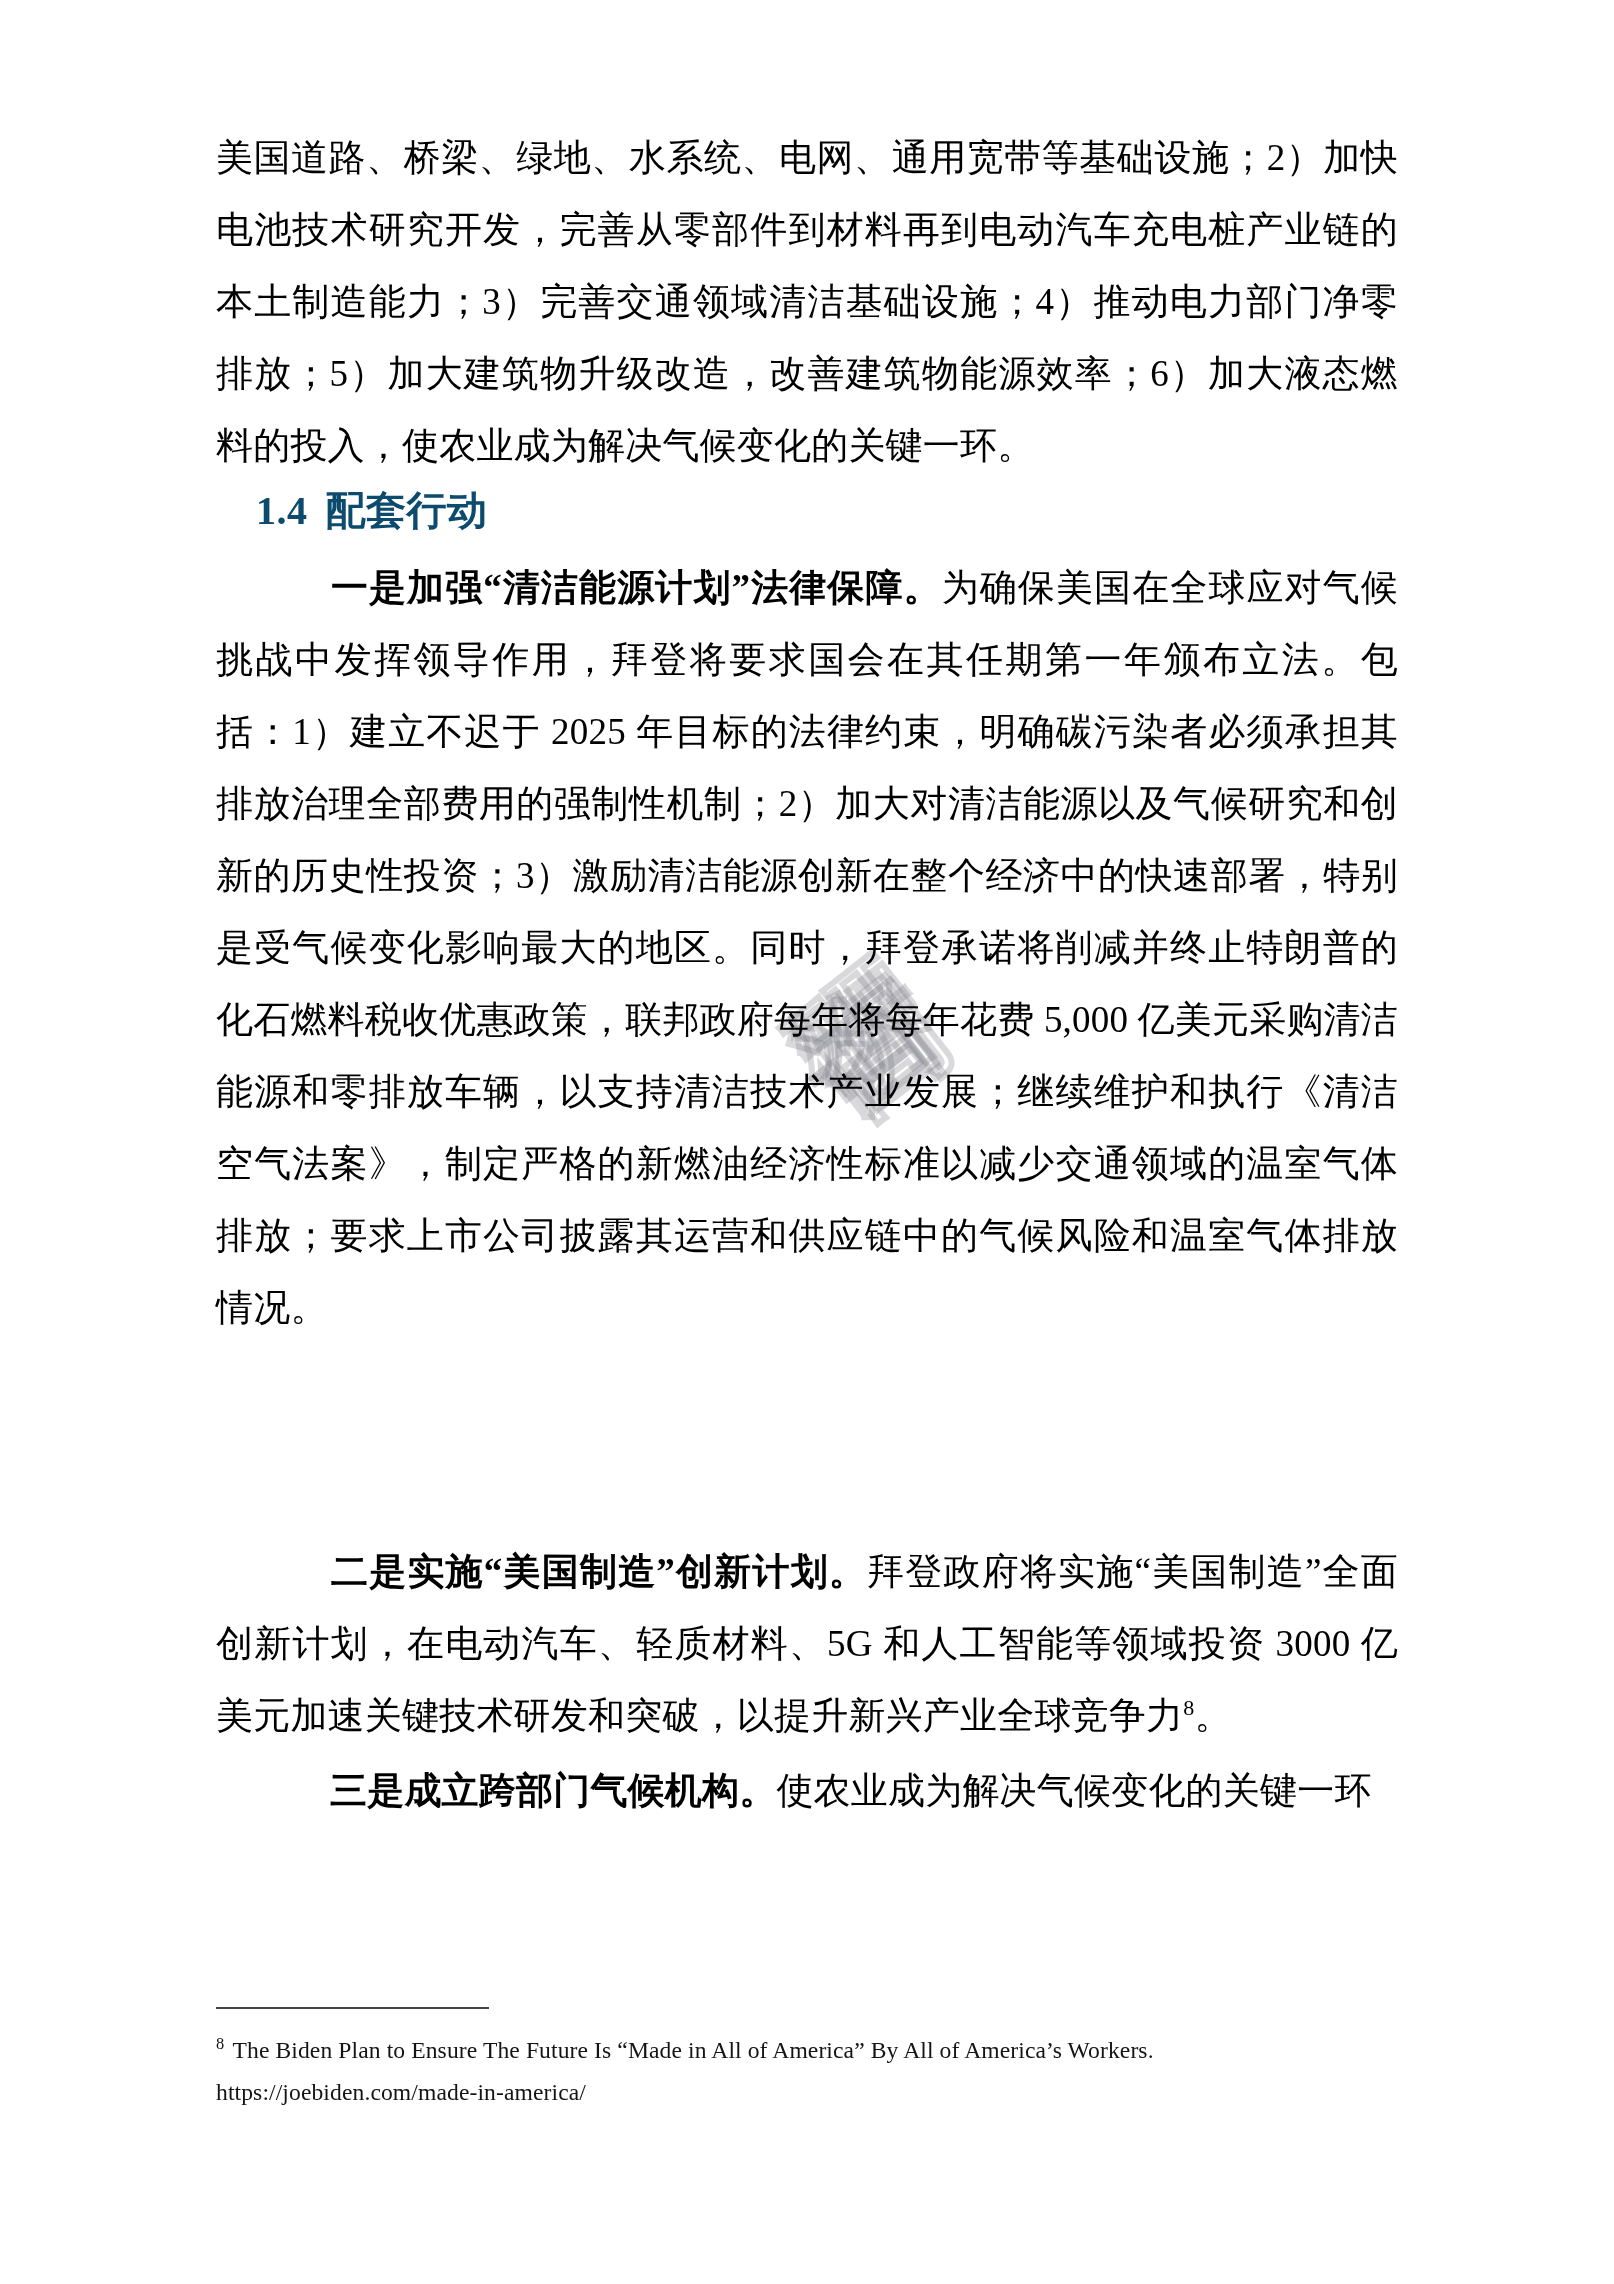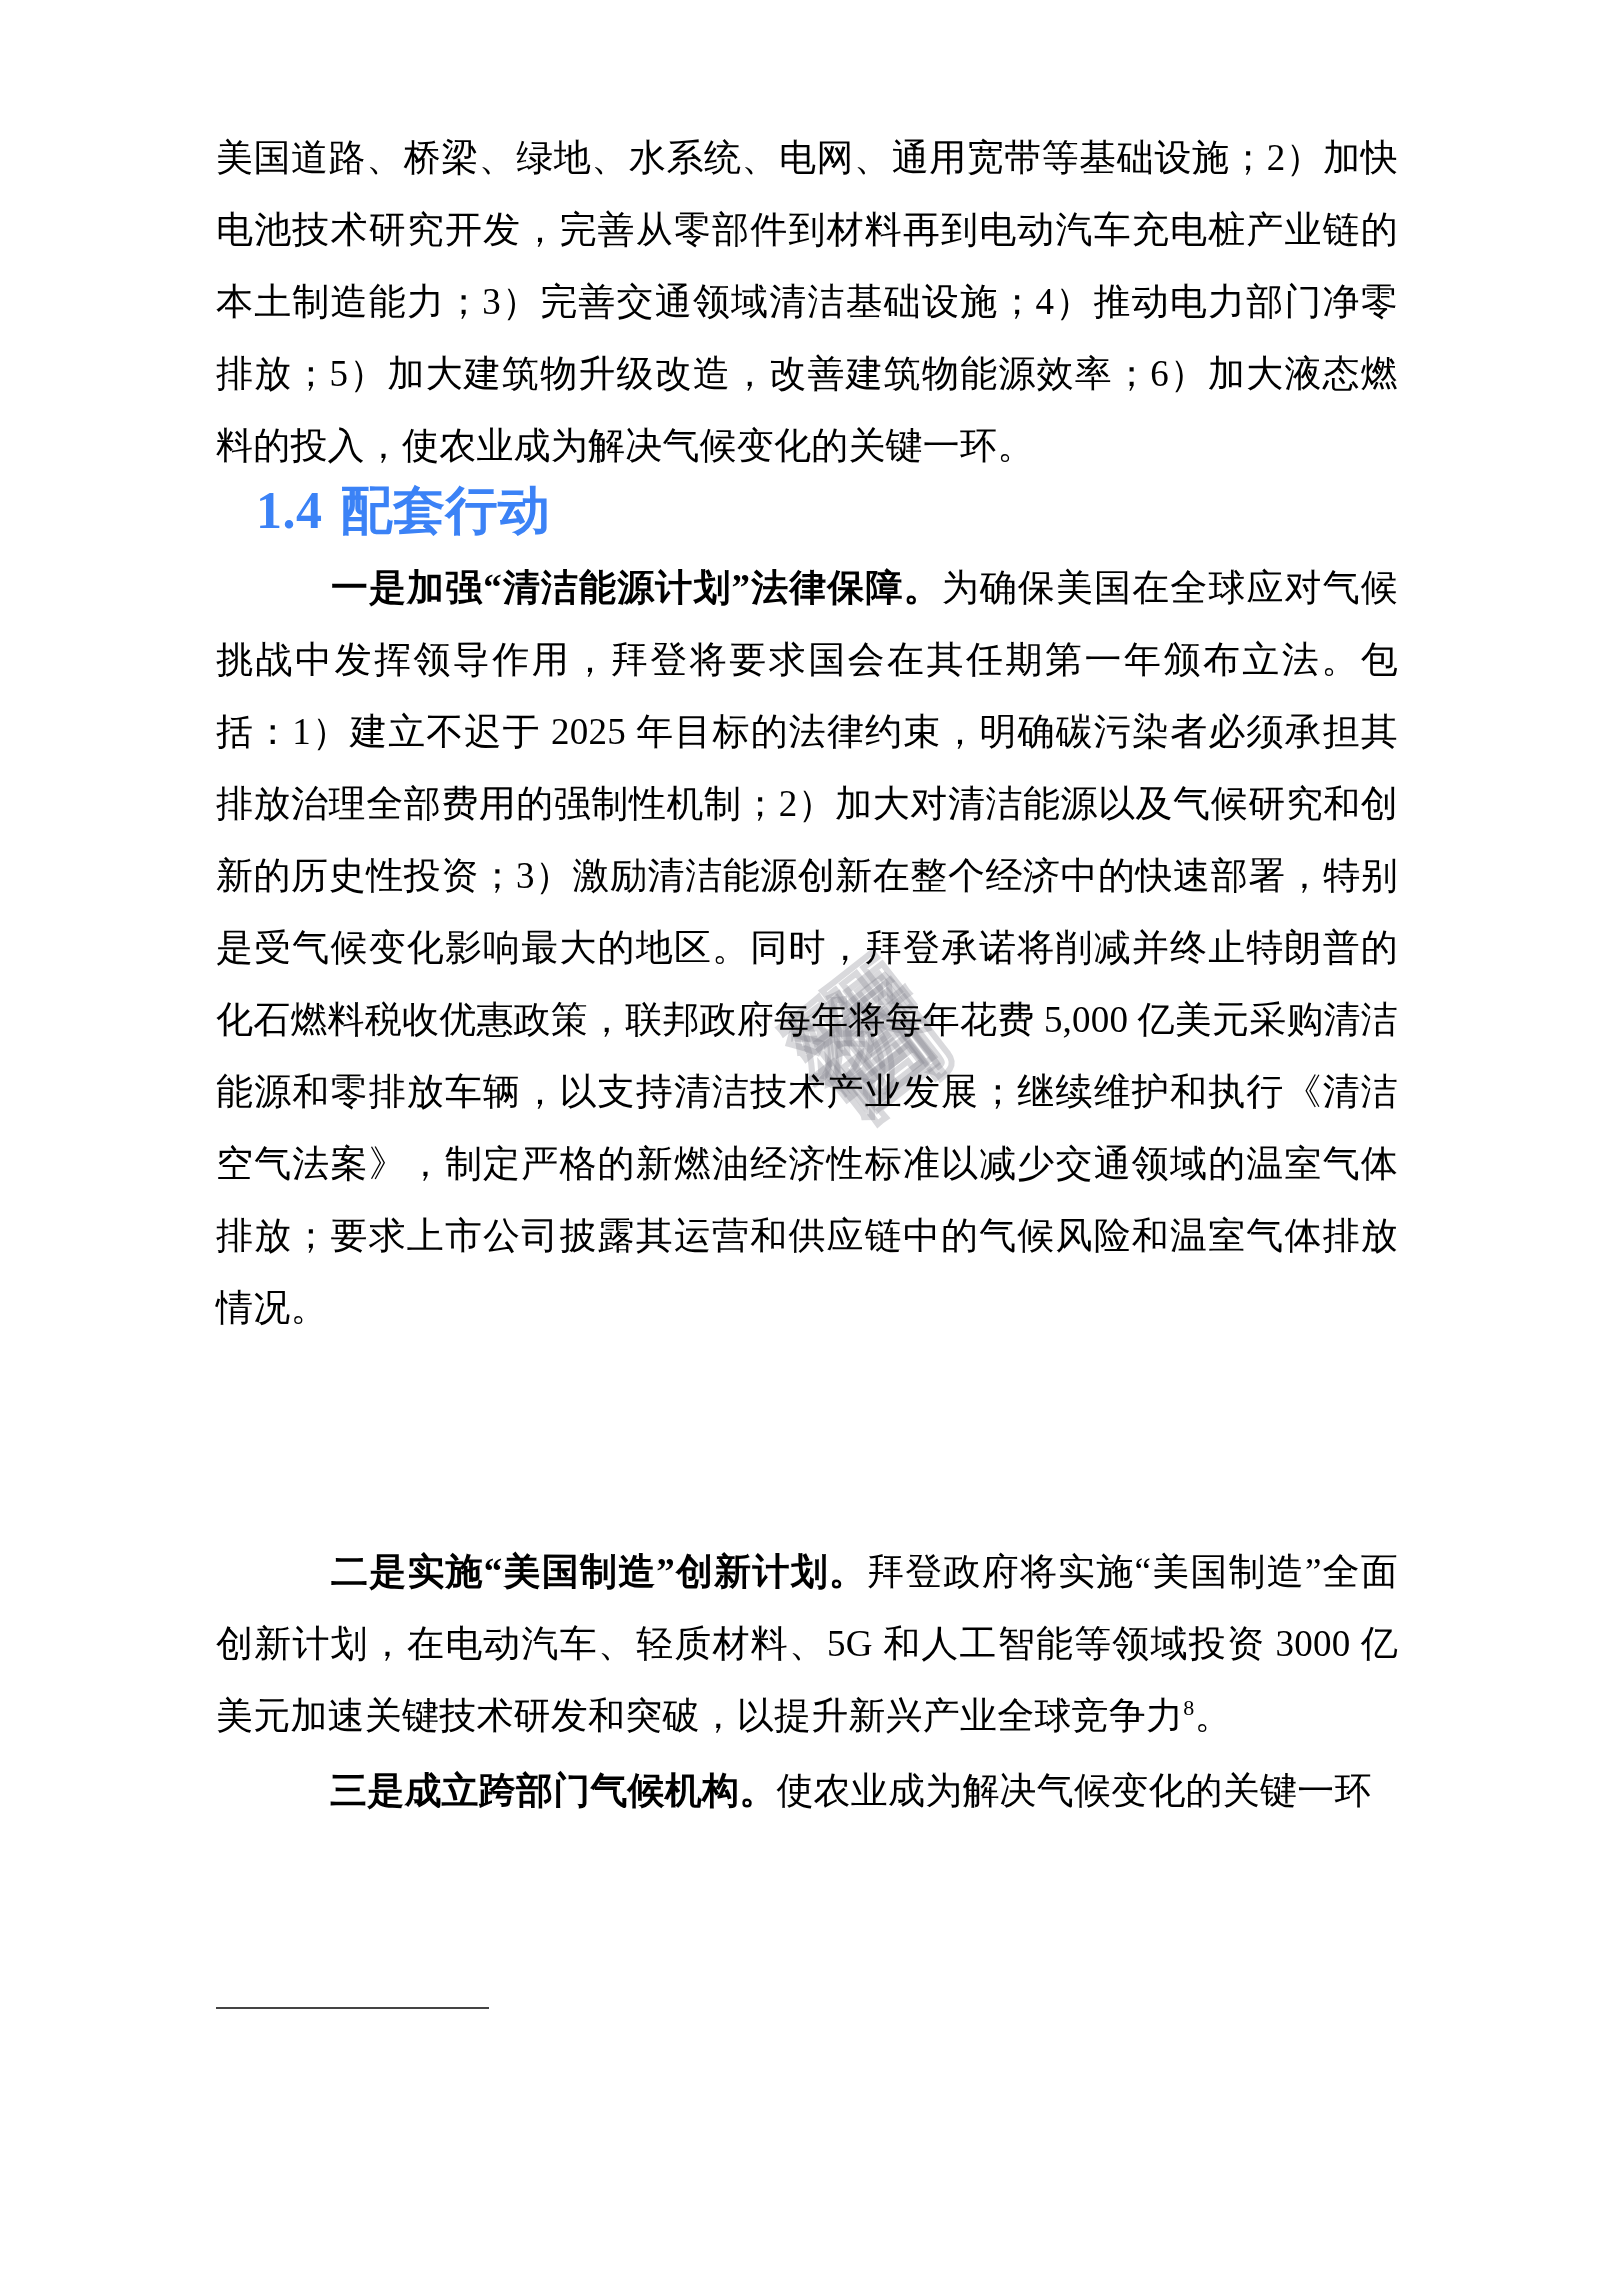--- a/index.html
+++ b/index.html
@@ -75,23 +75,23 @@
     width: 1182px;
   }
 
   .heading {
     position: absolute;
     left: 0;
     top: 477px;
     width: 1182px;
     font-family: "Liberation Serif", "DejaVu Serif", serif;
     font-weight: 700;
-    font-size: 52px;
+    font-size: 40px;
     line-height: 67px;
-    color: #3b82f6;
+    color: #0c4a6e;
     letter-spacing: 0.5px;
   }
   .heading .num {
     font-family: "Liberation Serif", "DejaVu Serif", serif;
     font-weight: 700;
     padding-left: 40px;
   }
   .heading .htitle {
     padding-left: 18px;
   }
@@ -173,16 +173,17 @@
     <p class="body-text p-two"><span class="indent"></span><span class="lead">一是加强“清洁能源计划”法律保障。</span><span>为确保美国在全球应对气候挑战中发挥领导作用，拜登将要求国会在其任期第一年颁布立法。包括：1）建立不迟于 2025 年目标的法律约束，明确碳污染者必须承担其排放治理全部费用的强制性机制；2）加大对清洁能源以及气候研究和创新的历史性投资；3）激励清洁能源创新在整个经济中的快速部署，特别是受气候变化影响最大的地区。同时，拜登承诺将削减并终止特朗普的化石燃料税收优惠政策，联邦政府每年将每年花费 5,000 亿美元采购清洁能源和零排放车辆，以支持清洁技术产业发展；继续维护和执行《清洁空气法案》，制定严格的新燃油经济性标准以减少交通领域的温室气体排放；要求上市公司披露其运营和供应链中的气候风险和温室气体排放情况。</span></p>
 
     <p class="body-text p-three"><span class="indent"></span><span class="lead">二是实施“美国制造”创新计划。</span><span>拜登政府将实施“美国制造”全面创新计划，在电动汽车、轻质材料、5G 和人工智能等领域投资 3000 亿美元加速关键技术研发和突破，以提升新兴产业全球竞争力</span><span class="sup">8</span><span>。</span></p>
 
     <p class="body-text p-four"><span class="indent"></span><span class="lead">三是成立跨部门气候机构。</span><span>使农业成为解决气候变化的关键一环</span></p>
 
   </div>
 
   <div class="footnote-area">
     <div class="footnote-rule"></div>
+    <p class="footnote"><span class="fn-mark">8</span><span>The Biden Plan to Ensure The Future Is “Made in All of America” By All of America’s Workers.</span><span class="fn-url">https://joebiden.com/made-in-america/</span></p>
   </div>
 
 </div>
 
 
 </body></html>

